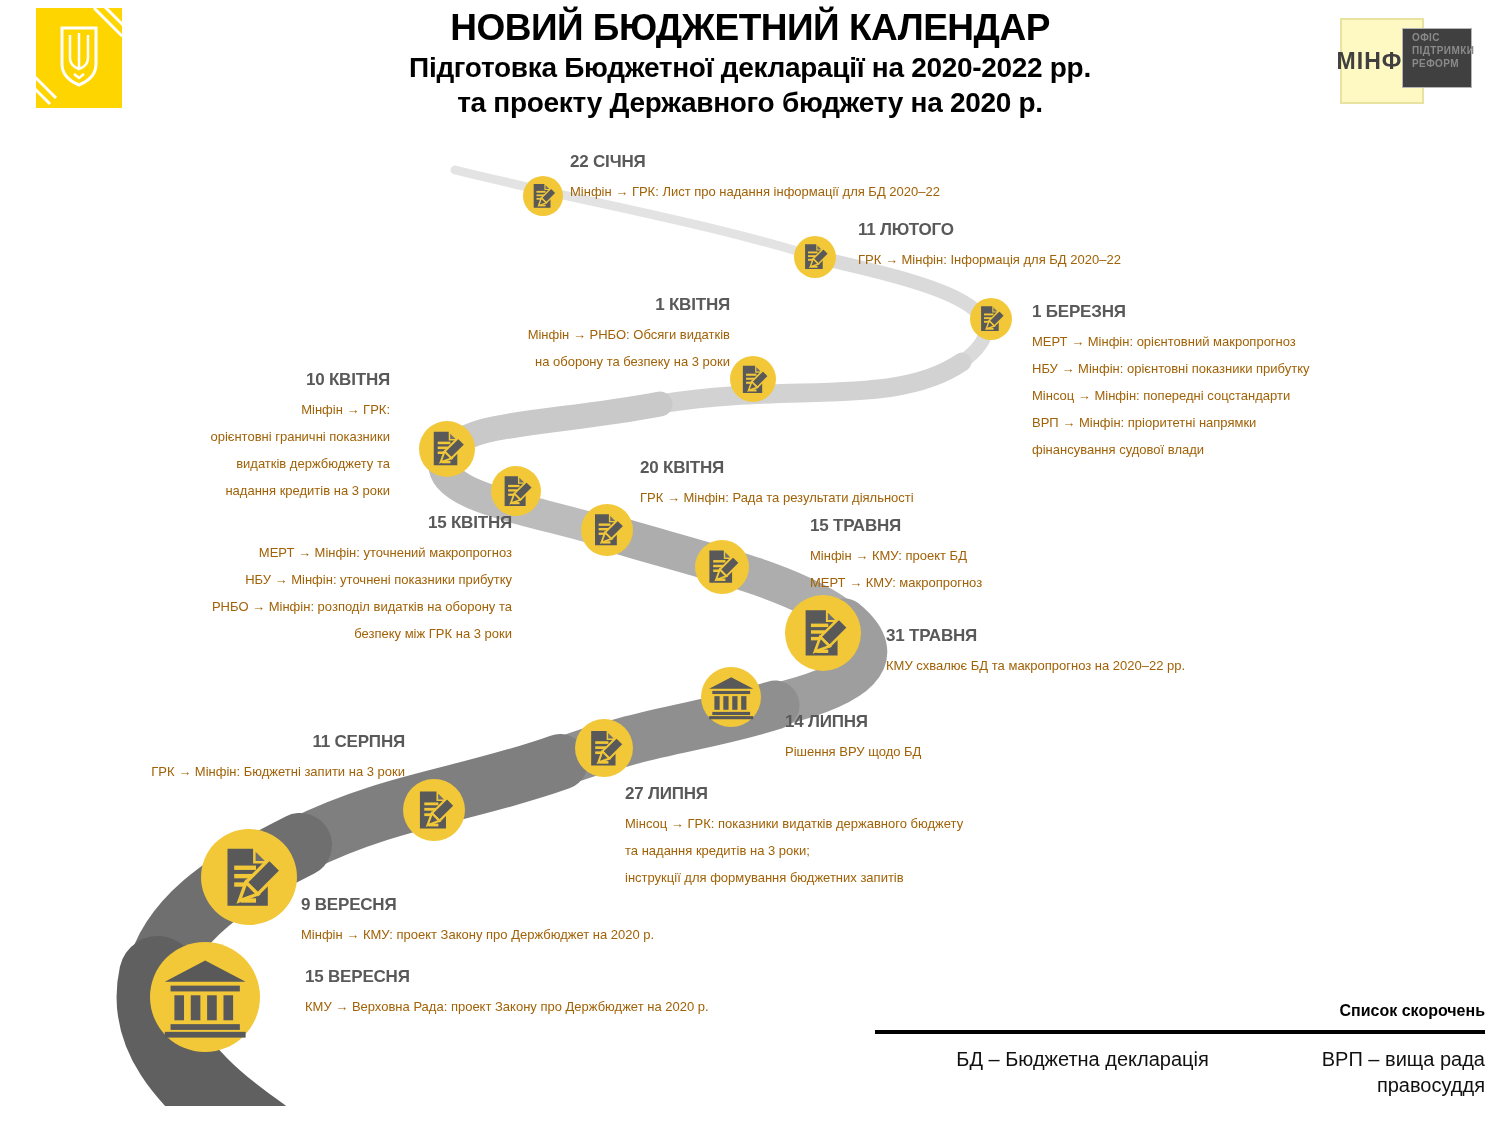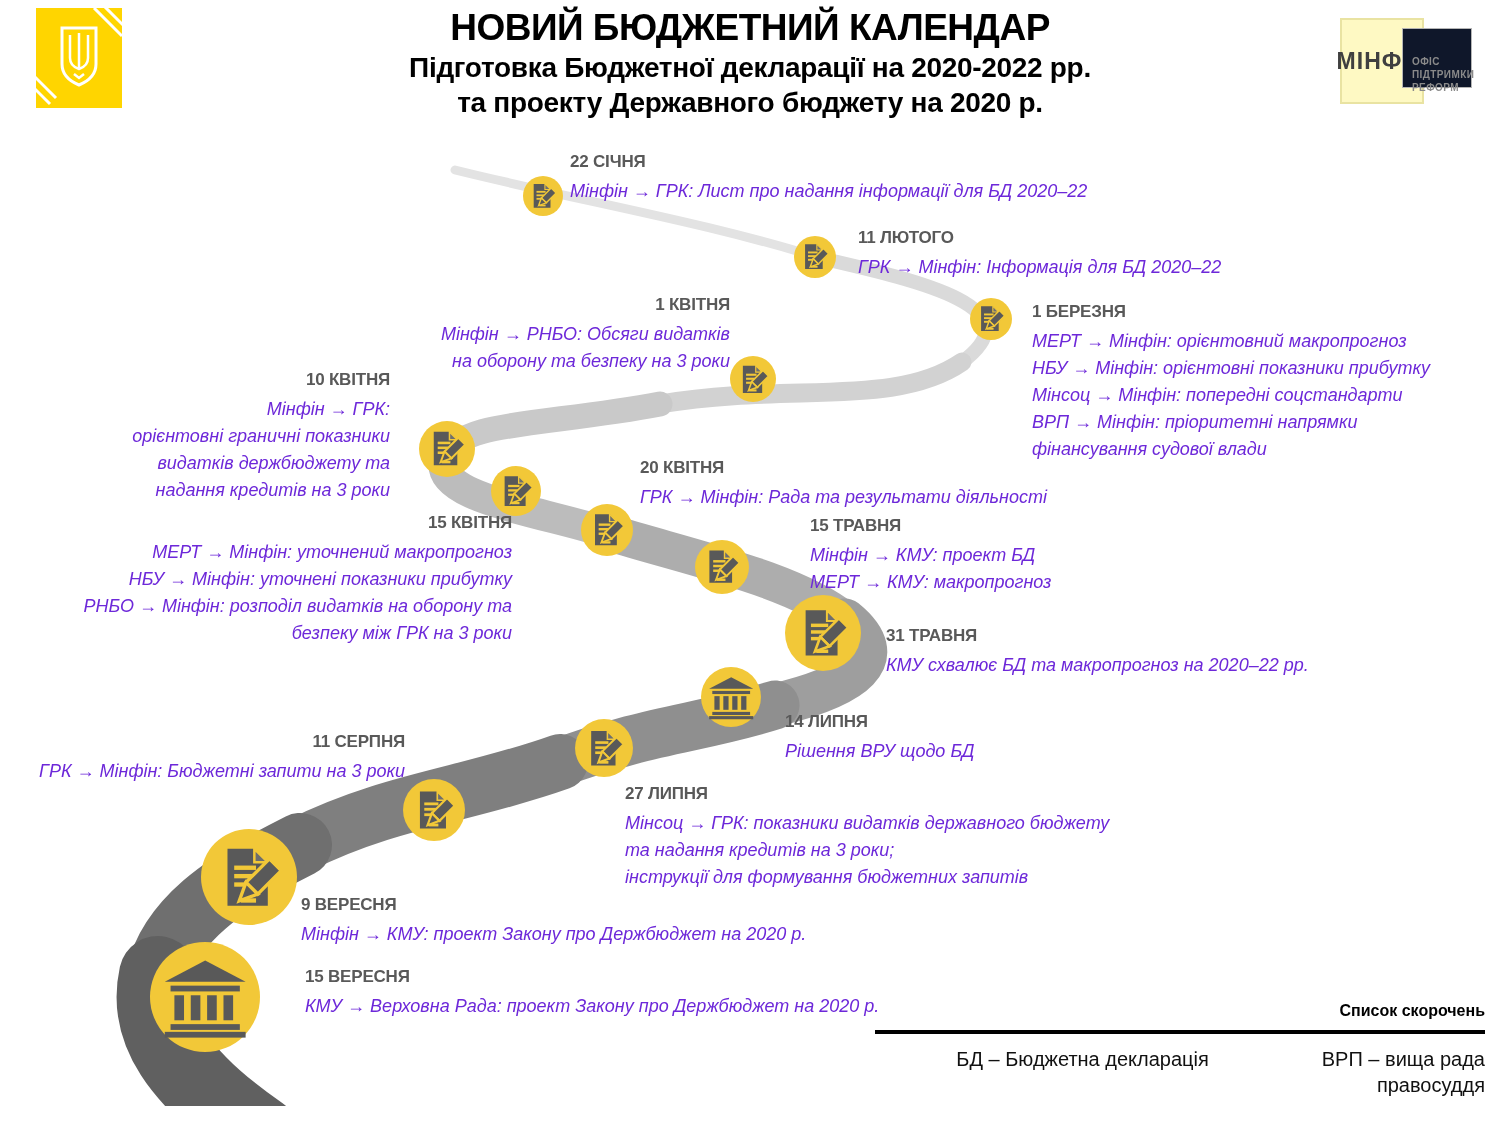--- a/index.html
+++ b/index.html
@@ -10,21 +10,21 @@
   
   .titles{position:absolute;left:0;top:6px;width:100%;text-align:center;color:#000;}
   .title-main{font-size:37px;font-weight:800;letter-spacing:-0.5px;line-height:44px;}
   .title-sub{font-size:28px;font-weight:700;letter-spacing:-0.3px;line-height:35px;}
   .emblem{position:absolute;left:36px;top:8px;width:86px;height:100px;}
   .minfin{position:absolute;left:1340px;top:18px;width:150px;height:95px;}
   .minfin-box{position:absolute;left:0;top:0;width:80px;height:82px;border:2px solid #e9e3a2;
       display:flex;align-items:center;justify-content:center;
       font-weight:800;font-size:23px;line-height:25px;color:#404040;letter-spacing:1px;background:#fef9c3;}
   .office-box{position:absolute;left:62px;top:10px;width:70px;height:60px;border:1px solid #b5b5b5;
-      background:#0f172a;box-sizing:border-box;padding:26px 0 0 9px;
+      background:#404040;box-sizing:border-box;padding:2px 0 0 9px;
       font-size:10px;line-height:13px;color:#8a8a8a;font-weight:700;letter-spacing:0.4px;}
   
   .road{position:absolute;left:0;top:0;}
   
   .node{position:absolute;background:#F2C838;border-radius:50%;}
   .node svg{position:absolute;left:8%;top:8%;width:84%;height:84%;}
   #n0{left:523px;top:176px;width:40px;height:40px;}
   #n1{left:794px;top:236px;width:42px;height:42px;}
   #n2{left:970px;top:298px;width:42px;height:42px;}
   #n3{left:730px;top:356px;width:46px;height:46px;}
@@ -34,24 +34,24 @@
   #n7{left:695px;top:540px;width:54px;height:54px;}
   #n8{left:785px;top:595px;width:76px;height:76px;}
   #n9{left:701px;top:667px;width:60px;height:60px;}
   #n10{left:575px;top:719px;width:58px;height:58px;}
   #n11{left:403px;top:779px;width:62px;height:62px;}
   #n12{left:201px;top:829px;width:96px;height:96px;}
   #n13{left:150px;top:942px;width:110px;height:110px;}
   
   .ms{position:absolute;white-space:nowrap;}
   .ms-date{font-size:17px;font-weight:800;color:#595959;line-height:24px;margin-bottom:4px;letter-spacing:-0.2px;}
-  .ms-lines div{font-size:18px;color:#6d28d9;line-height:27px;font-style:italic;}
+  .ms-lines div{font-size:13px;color:#a16207;line-height:27px;}
   .ms.r{text-align:right;}
   #m0{left:570px;top:150px;}
-  #m1{left:858px;top:226px;}
+  #m1{left:858px;top:218px;}
   #m2{left:1032px;top:300px;}
   #m3{right:770px;top:293px;}
   #m4{right:1110px;top:368px;}
   #m5{right:988px;top:511px;}
   #m6{left:640px;top:456px;}
   #m7{left:810px;top:514px;}
   #m8{left:886px;top:624px;}
   #m9{left:785px;top:710px;}
   #m10{left:625px;top:782px;}
   #m11{right:1095px;top:730px;}

